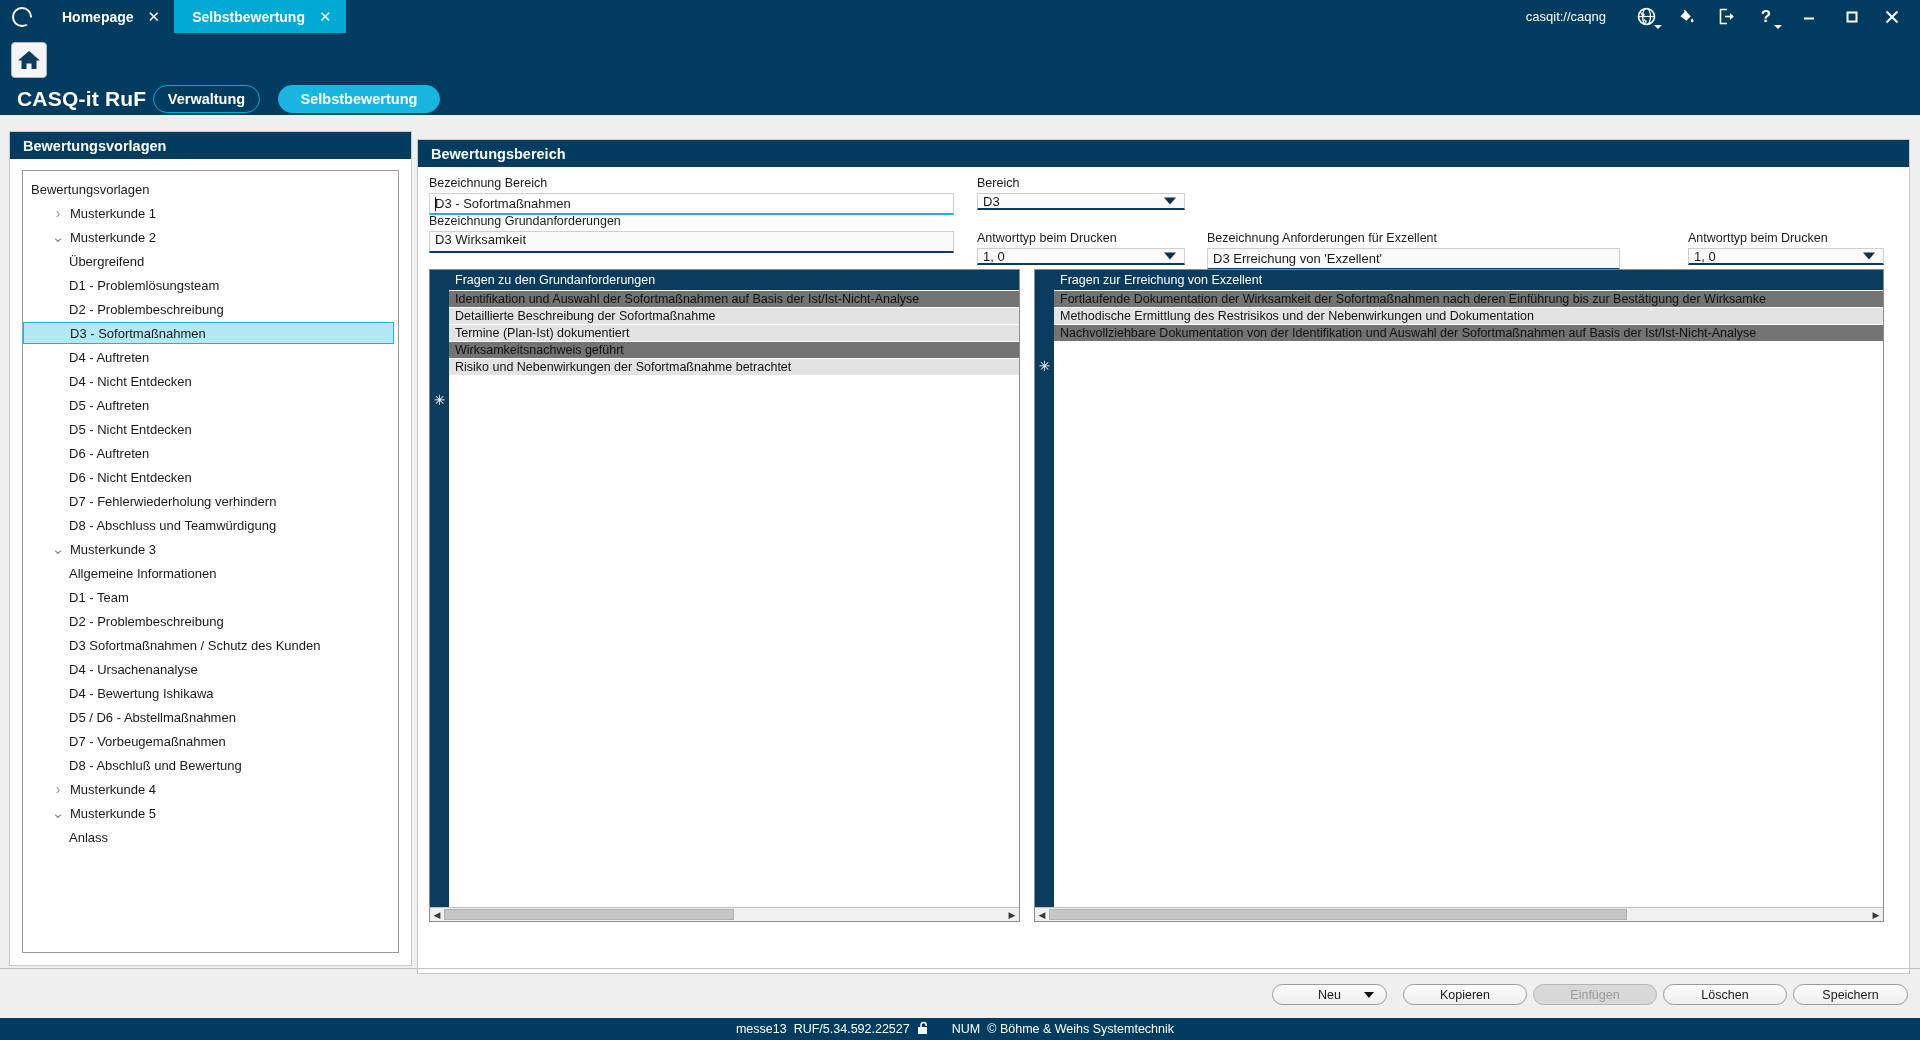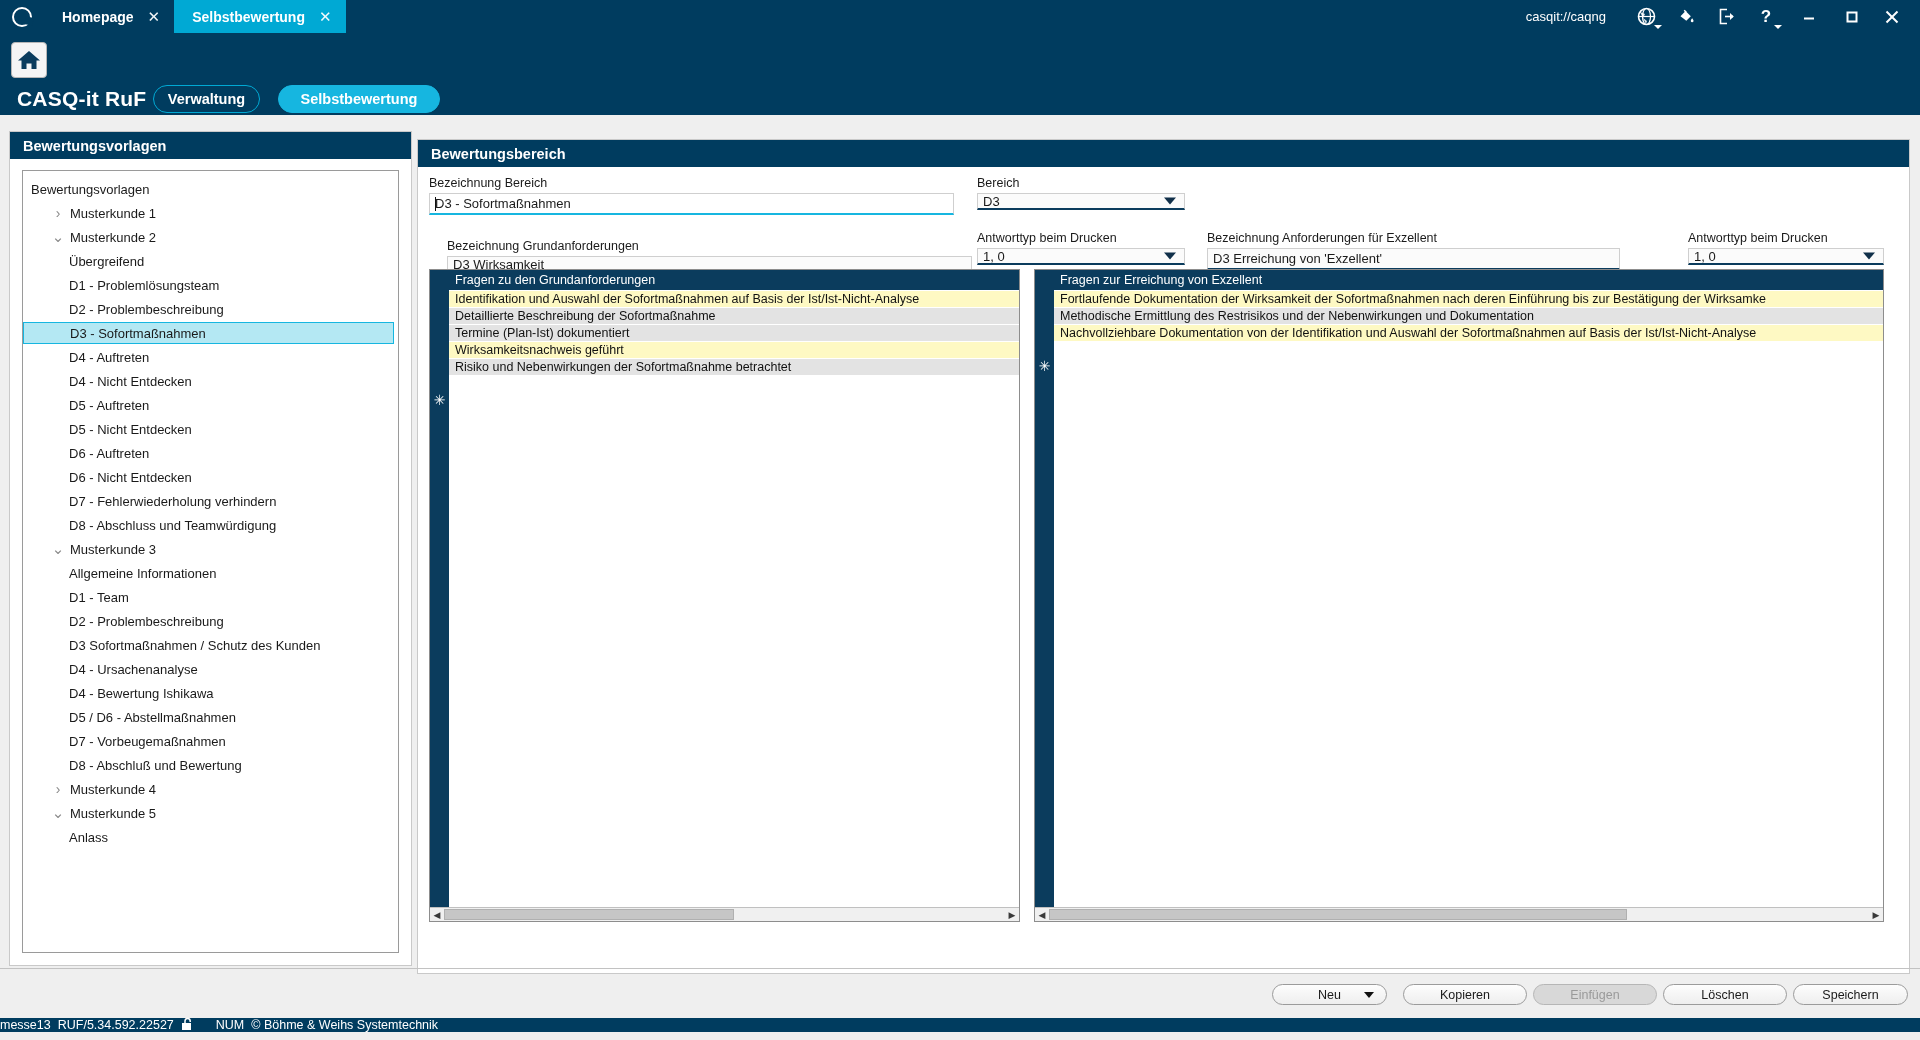--- a/index.html
+++ b/index.html
@@ -154,21 +154,21 @@
   .grid-header {
     height: 21px; background: #0b3c5d; color: #ffffff; font-size: 12.5px;
     display: flex; align-items: center; padding-left: 6px; white-space: nowrap;
     border-bottom: 1px solid #ffffff;
   }
   .grid-row {
     height: 17px; font-size: 12.5px; color: #111;
     display: flex; align-items: center; padding-left: 6px; white-space: nowrap;
     border-bottom: 1px solid #ffffff; overflow: hidden;
   }
-  .grid-row.odd { background: #fef9c3; }
+  .grid-row.odd { background: #737373; }
   .grid-row.even { background: #e3e3e3; padding-left: 6px; }
   .grid-row.blank { background: #ffffff; }
 
   .hscroll {
     position: absolute; left: 0; right: 0; bottom: 0; height: 14px;
     background: #f0f0f0; border-top: 1px solid #c0c0c0; display: flex; align-items: center;
   }
   .hs-arrow {
     width: 14px; height: 14px; display: flex; align-items: center; justify-content: center;
     color: #3a3a3a; font-size: 9px; background: #f0f0f0; cursor: pointer;
@@ -190,23 +190,23 @@
   }
   .btn.disabled { background: #d8d8d8; border-color: #b6b6b6; color: #9a9a9a; cursor: default; }
   .btn .btn-caret {
     position: absolute; right: 12px; top: 50%; transform: translateY(-50%);
     width: 0; height: 0; border-left: 5px solid transparent; border-right: 5px solid transparent;
     border-top: 6px solid #111;
   }
 
   
   .statusbar {
-    position: absolute; left: 0; top: 1018px; width: 1920px; height: 14px;
+    position: absolute; left: 0; top: 1018px; width: 1920px; height: 22px;
     background: #003c5f; color: #ffffff; font-size: 12.5px;
-    display: flex; align-items: center; justify-content: flex-start;
+    display: flex; align-items: center; justify-content: center;
   }
   .sb-cell { display: flex; align-items: center; gap: 7px; margin-right: 22px; white-space: nowrap; }
   .sb-right { margin-right: 10px; }
   .hr-line { position: absolute; left: 0; top: 968px; width: 1920px; height: 1px; background: #c2c2c2; }
 </style>
 </head>
 <body>
 
 <div id="app">
 
@@ -426,21 +426,21 @@
       </div>
 
       <div class="fld" style="left:559px; top:8px; width:208px;">
         <div class="fld-label">Bereich</div>
         <div class="fld-select">
           <span>D3</span>
           <span class="sel-caret"></span>
         </div>
       </div>
 
-      <div class="fld" style="left:11px; top:71px; width:525px;margin-left:18px;">
+      <div class="fld" style="left:11px; top:46px; width:525px;">
         <div class="fld-label">Bezeichnung Grundanforderungen</div>
         <div class="fld-input" style="display:flex;">
           <span>D3 Wirksamkeit</span>
         </div>
       </div>
 
       <div class="fld" style="left:559px; top:63px; width:208px;">
         <div class="fld-label">Antworttyp beim Drucken</div>
         <div class="fld-select">
           <span>1, 0</span>

